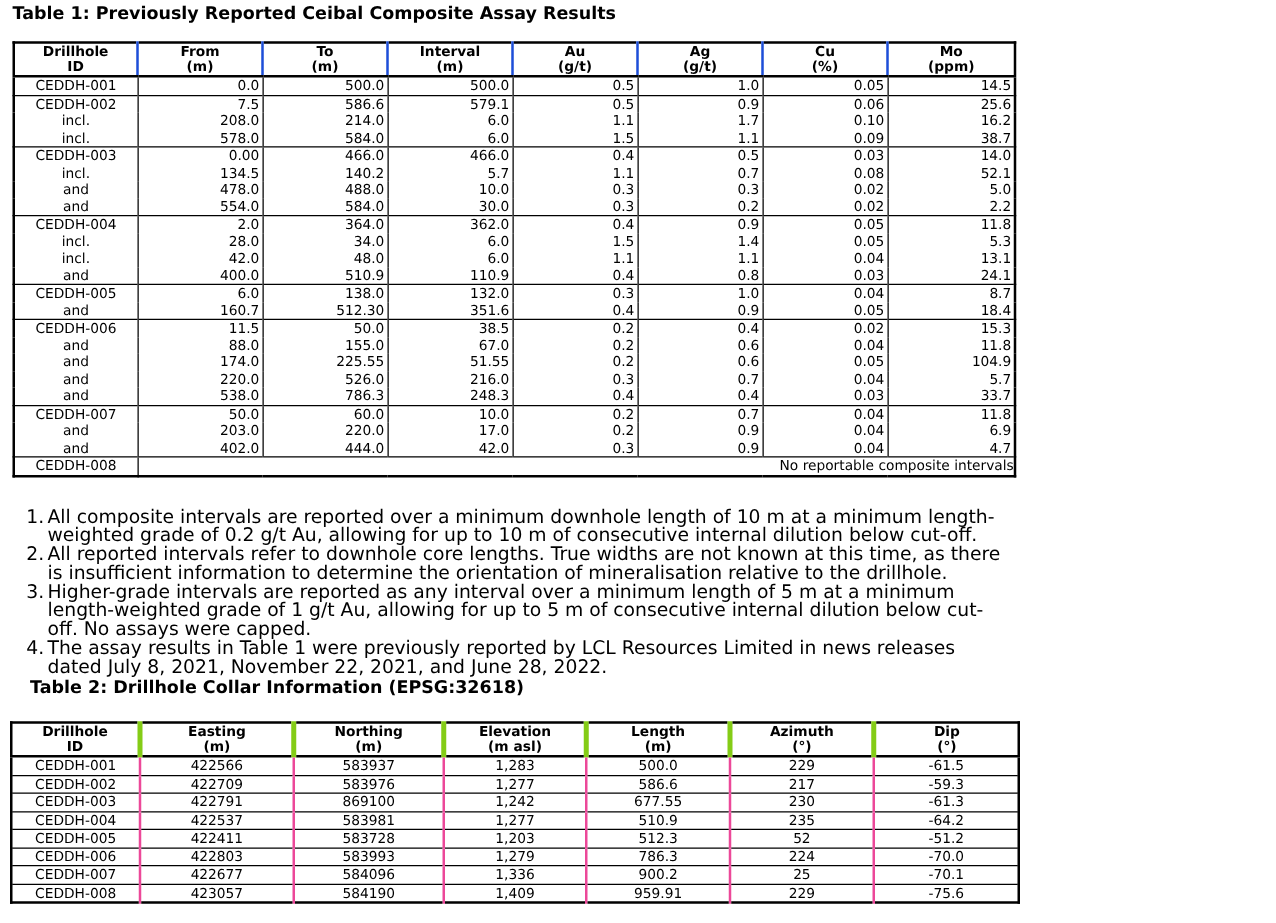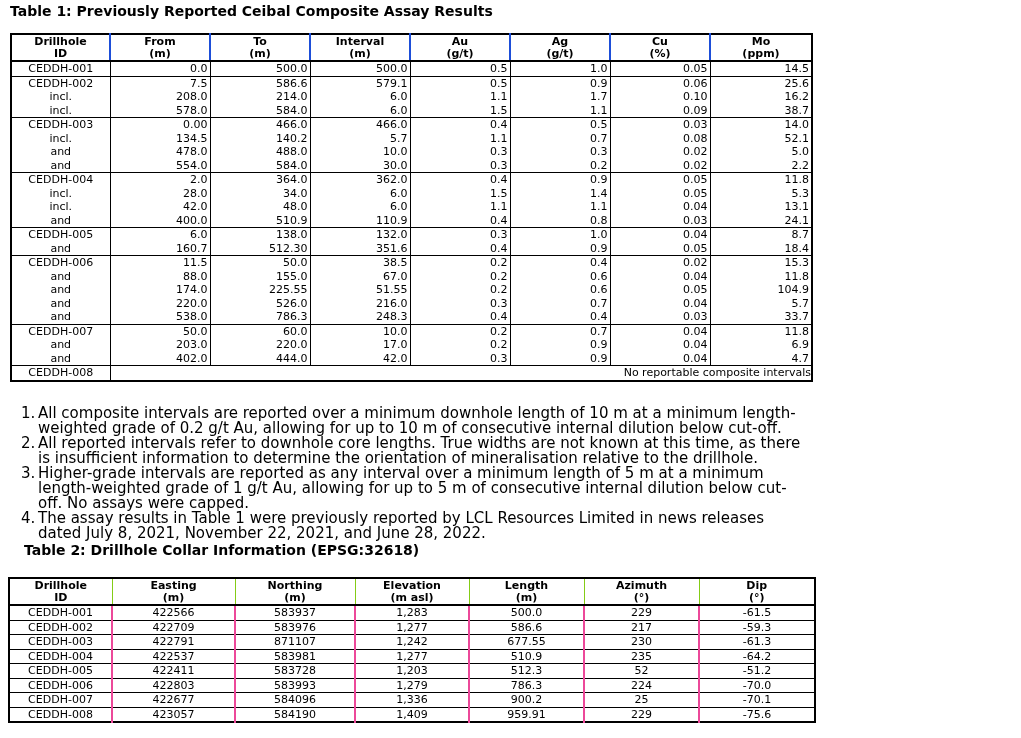--- a/index.html
+++ b/index.html
@@ -40,21 +40,21 @@
     position: absolute; left: 21px; top: 406px; width: 789px;
     list-style: none; counter-reset: n;
     font-size: 15px; line-height: 15px;
   }
   .notes li { counter-increment: n; padding-left: 17px; position: relative; }
   .notes li::before { content: counter(n) "."; position: absolute; left: 0; }
 
   
   #table2 { left: 8px; top: 577px; width: 806px; border: 2px solid #000; }
   #table2 th {
-    border-left: 1px solid #84cc16; border-bottom: 2px solid #000;
+    border-left: 4px solid #84cc16; border-bottom: 2px solid #000;
     font-weight: bold; text-align: center; padding: 1px 0; line-height: 11.5px;
   }
   #table2 th:first-child { border-left: none; }
   #table2 td {
     border-left: 2px solid #ec4899; border-top: 1px solid #000;
     text-align: center; line-height: 13.5px; padding: 0;
   }
   #table2 td:first-child { border-left: none; }
 </style>
 </head>
@@ -419,21 +419,21 @@
           <td>422709</td>
           <td>583976</td>
           <td>1,277</td>
           <td>586.6</td>
           <td>217</td>
           <td>-59.3</td>
         </tr>
         <tr>
           <td>CEDDH-003</td>
           <td>422791</td>
-          <td>871107</td>
+          <td>869100</td>
           <td>1,242</td>
           <td>677.55</td>
           <td>230</td>
           <td>-61.3</td>
         </tr>
         <tr>
           <td>CEDDH-004</td>
           <td>422537</td>
           <td>583981</td>
           <td>1,277</td>

